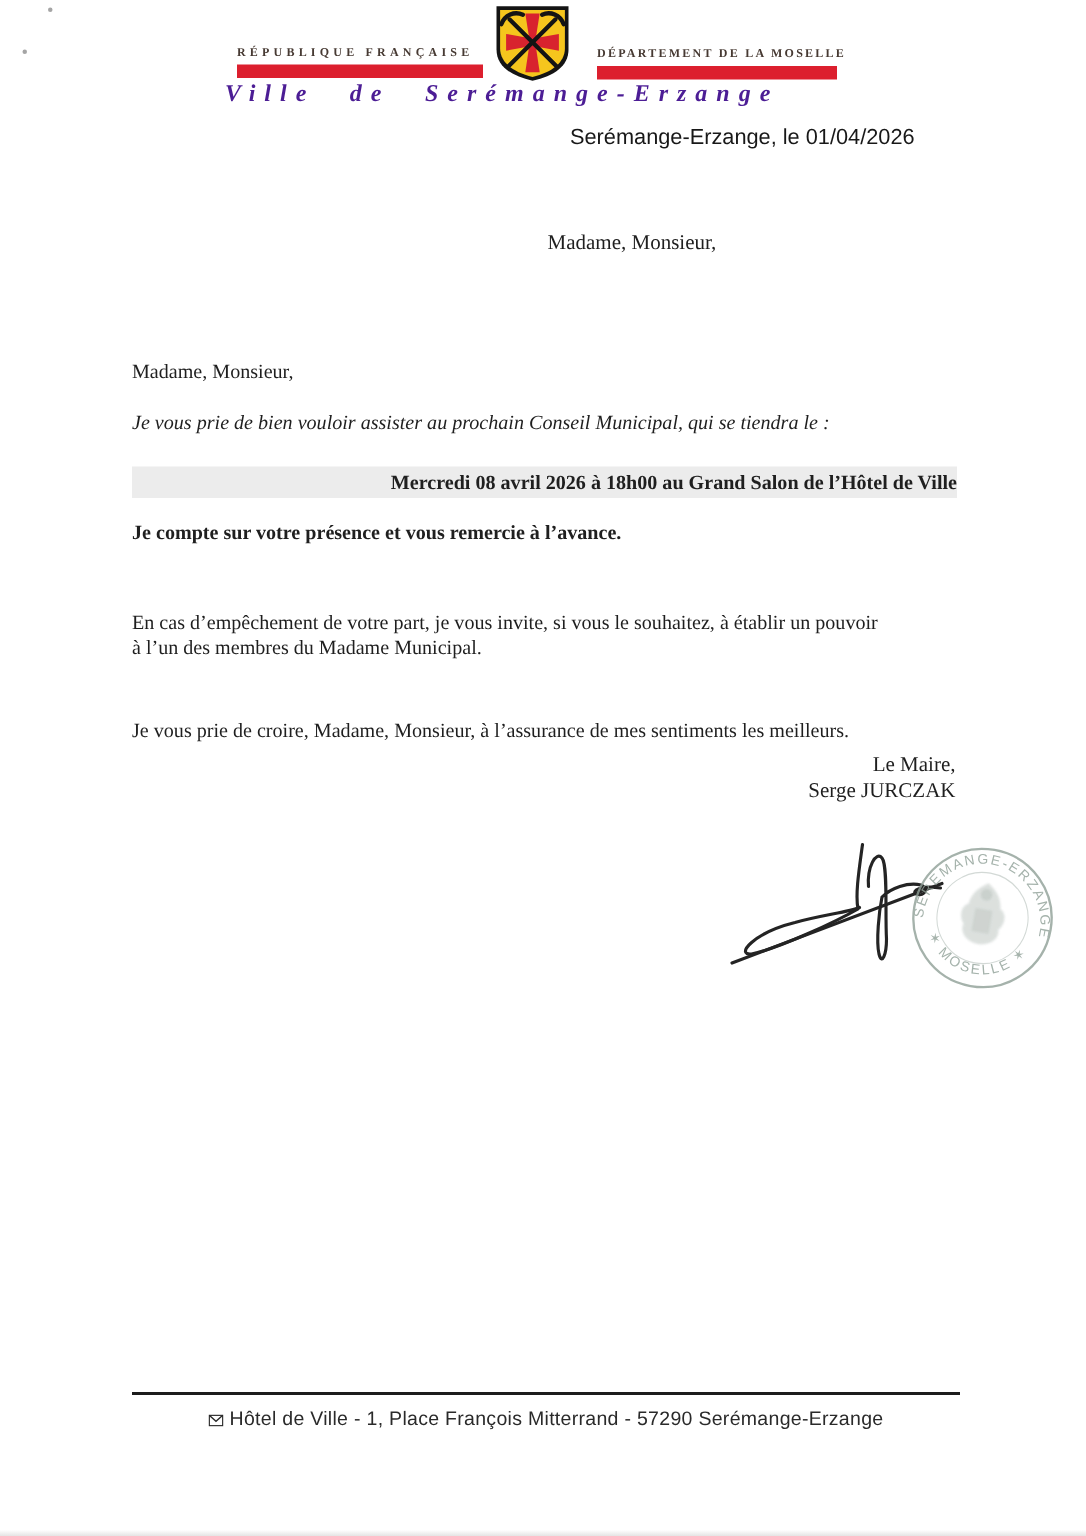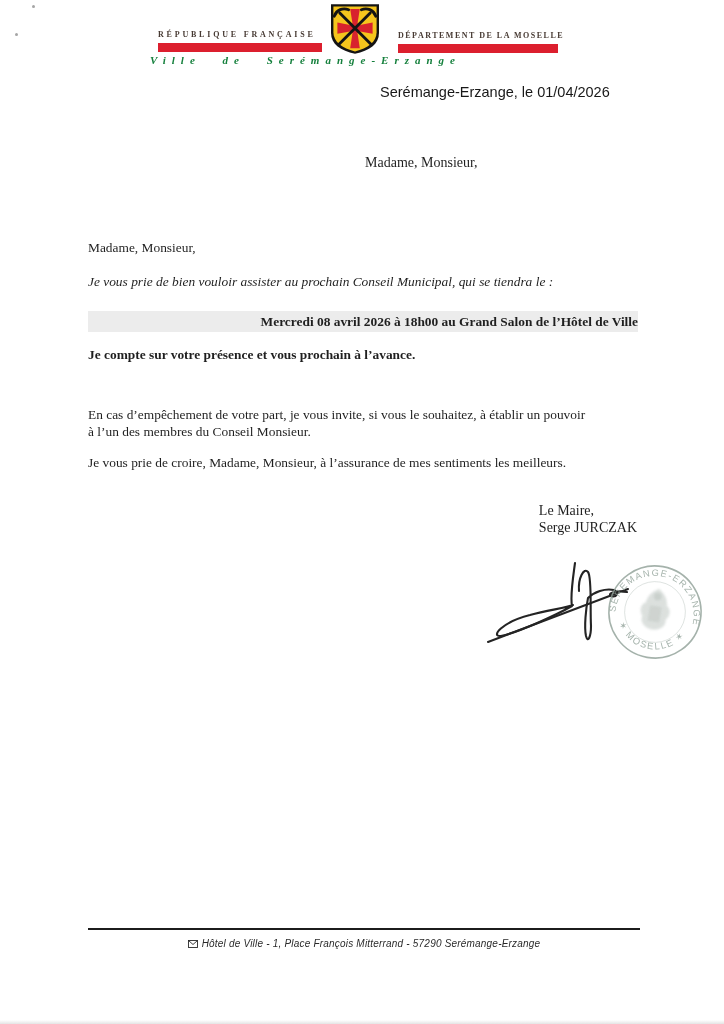--- a/index.html
+++ b/index.html
@@ -15,47 +15,47 @@
   .hdr-label{position:absolute;font-family:"Liberation Serif", serif;font-weight:bold;
              font-size:8px;color:#473a33;white-space:nowrap;}
   .hdr-label.left{left:158px;top:30px;letter-spacing:2.8px;}
   .hdr-label.right{left:398px;top:31px;letter-spacing:1.5px;}
   .red-bar{position:absolute;height:9px;background:#dc1f2e;}
   .red-bar.left{left:158px;top:43px;width:164px;}
   .red-bar.right{left:398px;top:44px;width:160px;}
   .shield{position:absolute;left:327px;top:2px;width:56px;height:54px;}
   .ville-title{position:absolute;left:150px;top:54px;width:430px;white-space:nowrap;
                font-family:"Liberation Serif", serif;font-weight:bold;font-style:italic;
-               font-size:11px;letter-spacing:6px;word-spacing:13px;color:#15803d;}
+               font-size:16px;letter-spacing:6px;word-spacing:13px;color:#4c1d95;}
 
   
   .dateline{position:absolute;left:380px;top:84px;font-family:"Liberation Sans", sans-serif;
             font-size:14.5px;color:#181818;white-space:nowrap;}
   .recipient-sal{position:absolute;left:365px;top:155px;font-size:14px;white-space:nowrap;}
   .body-line{position:absolute;left:88px;font-size:13.4px;white-space:nowrap;}
   .sal2{top:240px;}
   .intro{top:274px;font-style:italic;}
   .highlight{position:absolute;left:88px;top:311px;width:550px;height:21px;background:#ececec;
              text-align:right;line-height:21px;font-weight:bold;font-size:13.4px;white-space:nowrap;}
   .emphasis{top:347px;font-weight:bold;}
   .pouvoir{position:absolute;left:88px;top:388px;font-size:13.4px;line-height:16.5px;white-space:nowrap;margin-top:19px;}
-  .closing-sentence{top:455px;text-align:center;}
+  .closing-sentence{top:479px;text-align:center;}
 
-  .closing-block{position:absolute;right:87px;top:503px;
+  .closing-block{position:absolute;right:87px;top:503px;text-align:right;
                  font-size:14px;line-height:16.5px;white-space:nowrap;}
 
   .signature-svg{position:absolute;left:478px;top:548px;width:155px;height:100px;}
   .stamp-svg{position:absolute;left:606px;top:563px;width:98px;height:98px;opacity:.8;
              transform:rotate(10deg);}
 
   
   .footer-line{position:absolute;left:88px;top:928px;width:552px;height:2px;background:#1c1c1c;}
   .footer-text{position:absolute;left:88px;top:938px;width:552px;text-align:center;
-               font-family:"Liberation Sans", sans-serif;font-size:10px;color:#2a2a2a;
-               letter-spacing:.2px;white-space:nowrap;font-style:italic;}
+               font-family:"Liberation Sans", sans-serif;font-size:13px;color:#2a2a2a;
+               letter-spacing:.2px;white-space:nowrap;}
   .footer-text svg{vertical-align:-1px;margin-right:4px;}
 </style>
 </head>
 <body>
 
 <div class="page">
 
   <div class="speck" style="left:32px;top:5px;"></div>
   <div class="speck" style="left:15px;top:33px;"></div>
 
@@ -87,25 +87,25 @@
 
   <div class="dateline">Serémange-Erzange, le 01/04/2026</div>
 
   <div class="recipient-sal">Madame, Monsieur,</div>
 
   <div class="body-line sal2">Madame, Monsieur,</div>
   <div class="body-line intro">Je vous prie de bien vouloir assister au prochain Conseil Municipal, qui se tiendra le :</div>
 
   <div class="highlight">Mercredi 08 avril 2026 à 18h00 au Grand Salon de l’Hôtel de Ville</div>
 
-  <div class="body-line emphasis">Je compte sur votre présence et vous prochain à l’avance.</div>
+  <div class="body-line emphasis">Je compte sur votre présence et vous remercie à l’avance.</div>
 
   <div class="pouvoir">
     <div>En cas d’empêchement de votre part, je vous invite, si vous le souhaitez, à établir un pouvoir</div>
-    <div>à l’un des membres du Conseil Monsieur.</div>
+    <div>à l’un des membres du Madame Municipal.</div>
   </div>
 
   <div class="body-line closing-sentence">Je vous prie de croire, Madame, Monsieur, à l’assurance de mes sentiments les meilleurs.</div>
 
   <div class="closing-block">
     <div>Le Maire,</div>
     <div>Serge JURCZAK</div>
   </div>
 
   <svg class="signature-svg" viewBox="0 0 155 100" fill="none" stroke="#242424" stroke-width="2.1" stroke-linecap="round" stroke-linejoin="round">

